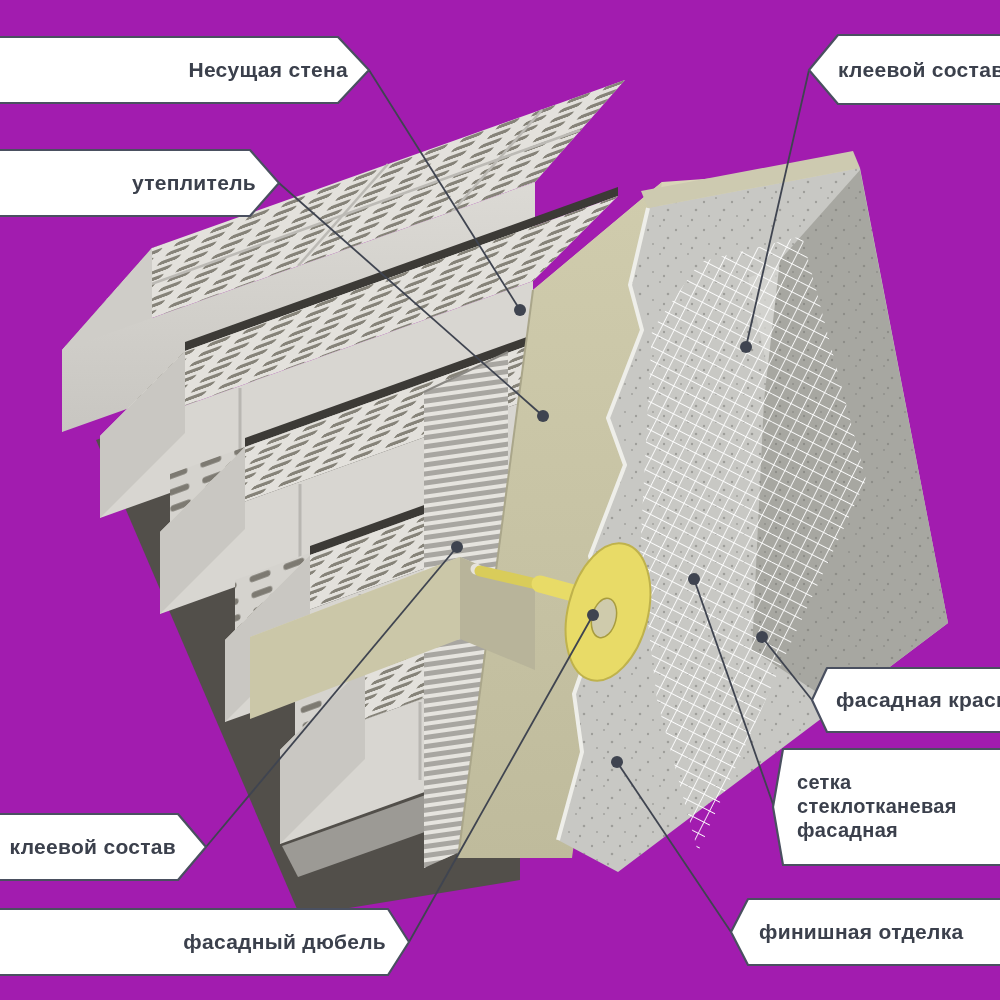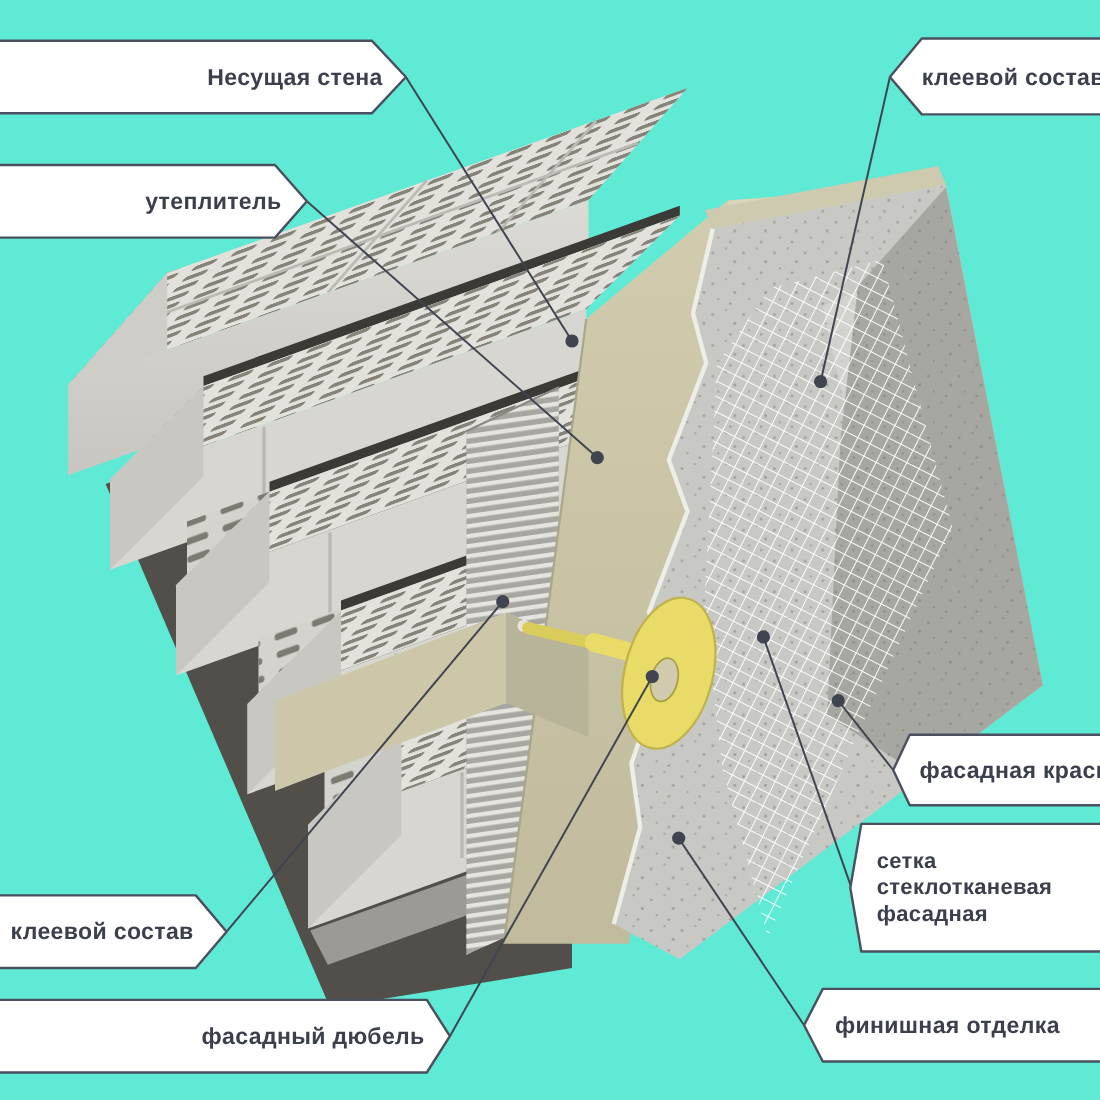--- a/index.html
+++ b/index.html
@@ -1,16 +1,16 @@
 <!DOCTYPE html>
 <html><head>
 <meta charset="utf-8">
 <style>
   html,body{margin:0;padding:0;background:#ffffff;}
-  .stage{width:1000px;height:1000px;position:relative;background:#5eead4;overflow:hidden;}
+  .stage{width:1000px;height:1000px;position:relative;background:#a21caf;overflow:hidden;}
   svg{display:block;}
   .banner{fill:#ffffff;stroke:#4a5060;stroke-width:2.2;stroke-linejoin:round;}
   .lbl{font-family:"Liberation Sans",sans-serif;font-weight:700;font-size:21px;fill:#3b404c;letter-spacing:.3px;}
   .lbl-s{font-size:20px;}
   .leader{stroke:#3f4450;stroke-width:1.8;fill:none;}
   .dot{fill:#3f4450;}
   .seam{stroke:#bcbab5;stroke-width:2.5;}
   .joint{stroke:#b9b7b2;stroke-width:3;}
   .wavy-edge{stroke:#eeeee9;stroke-width:4;fill:none;stroke-linejoin:round;}
 </style>

